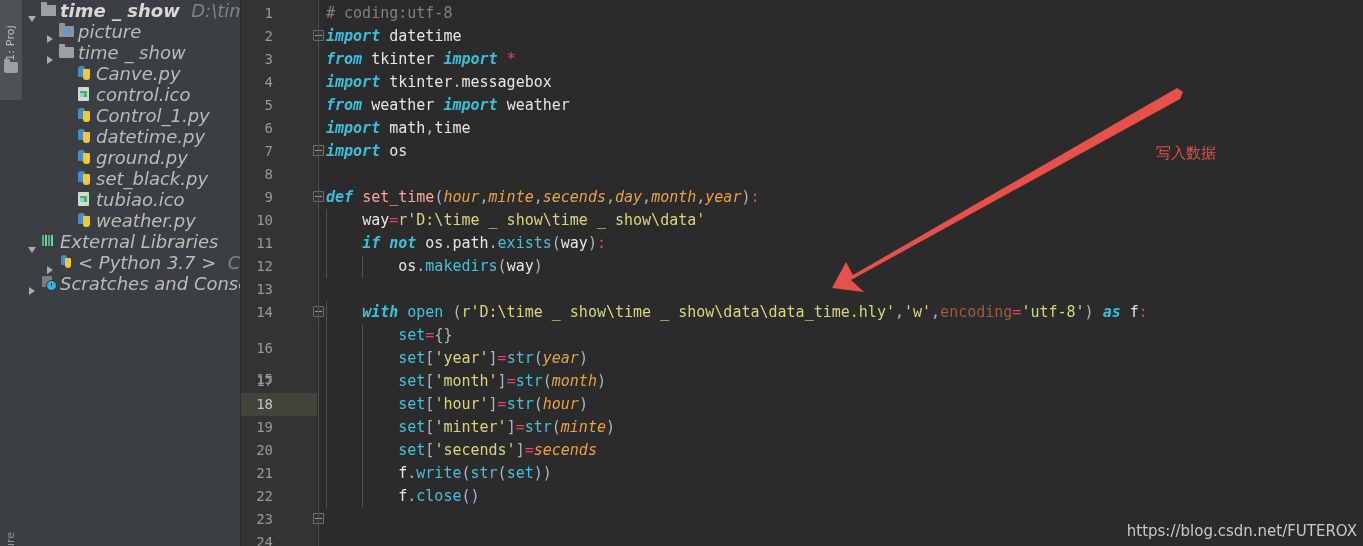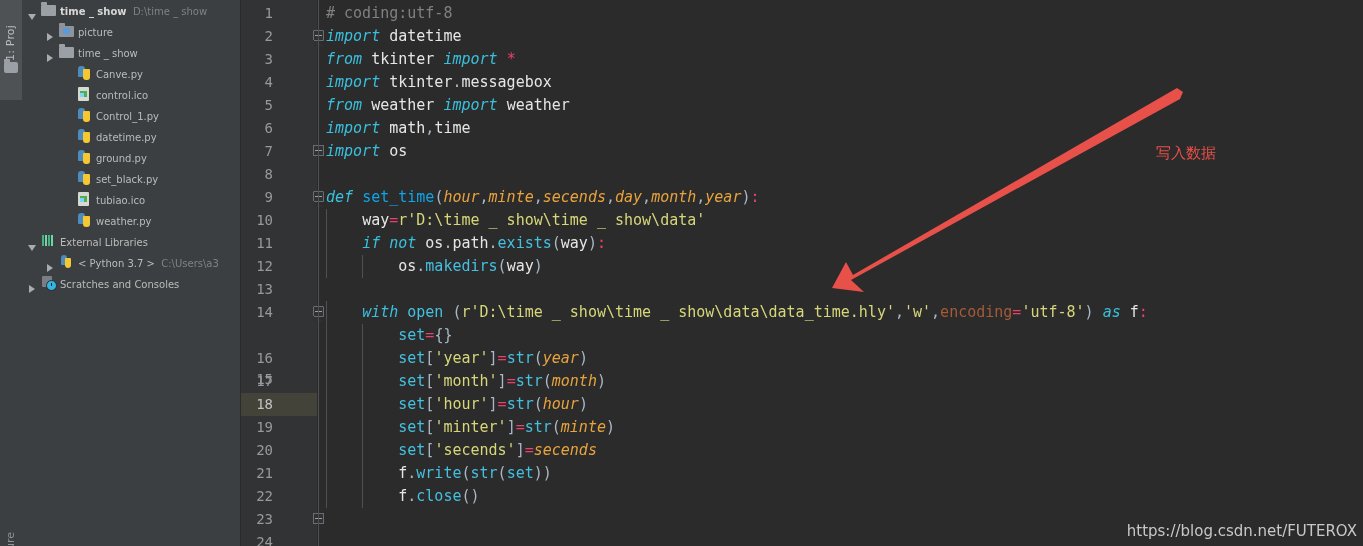--- a/index.html
+++ b/index.html
@@ -83,21 +83,21 @@
   .ic-libs i:nth-child(4){left:10px;background:#6fd6a3;}
   
   .ic-pysm{top:3px;}
   .ic-pysm .pb{position:absolute;left:2px;top:0;width:6px;height:10px;background:#4b8bbe;border-radius:3px 3px 1px 1px;}
   .ic-pysm .py{position:absolute;left:6px;top:3px;width:6px;height:10px;background:#f5c731;border-radius:1px 1px 3px 3px;}
   
   .ic-scr{top:3px;}
   .ic-scr .pg{position:absolute;left:1px;top:0;width:10px;height:11px;background:#7a7f85;border-radius:1px;}
   .ic-scr .clk{position:absolute;left:5px;top:4px;width:9px;height:9px;border-radius:50%;background:#34b4e0;border:1px solid #2b2b2b;}
   .ic-scr .clk:after{content:"";position:absolute;left:3.5px;top:1.5px;width:1px;height:3px;background:#123;}
-  .lbl{font-size:10px;color:#bbbbbb;}
+  .lbl{font-size:18px;color:#bbbbbb;font-style:italic;}
   .lbl.bold{font-weight:bold;color:#d8d8d8;}
   .lbl.dim{color:#7f8285;}
   
   #editor{
     position:absolute;left:241px;top:0;right:0;height:546px;
     background:#2b2b2b;overflow:hidden;
   }
   #topline{position:absolute;left:0;top:0;width:100%;height:2px;background:#2b2b2b;}
   #topline:after{content:"";position:absolute;left:0;top:0;width:62px;height:2px;background:#4a88c7;}
   #gutter{
@@ -127,22 +127,22 @@
     font-size:15px;
   }
   .cl{
     position:relative;height:23px;line-height:23px;white-space:pre;
     padding-left:9px;color:#a9b7c6;
   }
   .cl.cur{background:#43433a;}
   .igd{position:absolute;top:0;width:1px;height:23px;background:#4e5052;}
   
   .t-cmt{color:#808080;}
-  .t-kw{color:#39c0dd;font-style:italic;}
-  .t-fn{color:#0ea5e9;}
+  .t-kw{color:#39c0dd;font-style:italic;font-weight:bold;}
+  .t-fn{color:#fca5a5;}
   .t-bi{color:#44c0e0;}
   .t-par{color:#e8a33d;font-style:italic;}
   .t-str{color:#d7d77a;}
   .t-op{color:#e8416d;}
   .t-id{color:#e6e6e6;text-align:right;}
   .t-kwarg{color:#a55a38;}
   .brk-par{background:#3c5e8f;}
   
   #annot{position:absolute;left:0;top:0;width:1363px;height:546px;pointer-events:none;}
   #annot-text{
@@ -196,21 +196,21 @@
       <div class="gnum" style="top: 117px;">6</div>
       <div class="gnum" style="top: 140px;">7</div>
       <div class="gnum" style="top: 163px;">8</div>
       <div class="gnum" style="top: 186px;">9</div>
       <div class="gnum" style="top: 209px;">10</div>
       <div class="gnum" style="top: 232px;">11</div>
       <div class="gnum" style="top: 255px;">12</div>
       <div class="gnum" style="top: 278px;">13</div>
       <div class="gnum" style="top: 301px;">14</div>
       <div class="gnum" style="top: 324px; margin-top: 44px;">15</div>
-      <div class="gnum" style="top: 347px;">16</div>
+      <div class="gnum" style="top: 337px;">16</div>
       <div class="gnum" style="top: 370px;">17</div>
       <div class="gnum cur" style="top: 393px;">18</div>
       <div class="gnum" style="top: 416px;">19</div>
       <div class="gnum" style="top: 439px;">20</div>
       <div class="gnum" style="top: 462px;">21</div>
       <div class="gnum" style="top: 485px;">22</div>
       <div class="gnum" style="top: 508px;">23</div>
       <div class="gnum" style="top: 531px;">24</div>
       <div class="foldmark start" style="top: 30px;">
         <span class="minus"></span>

